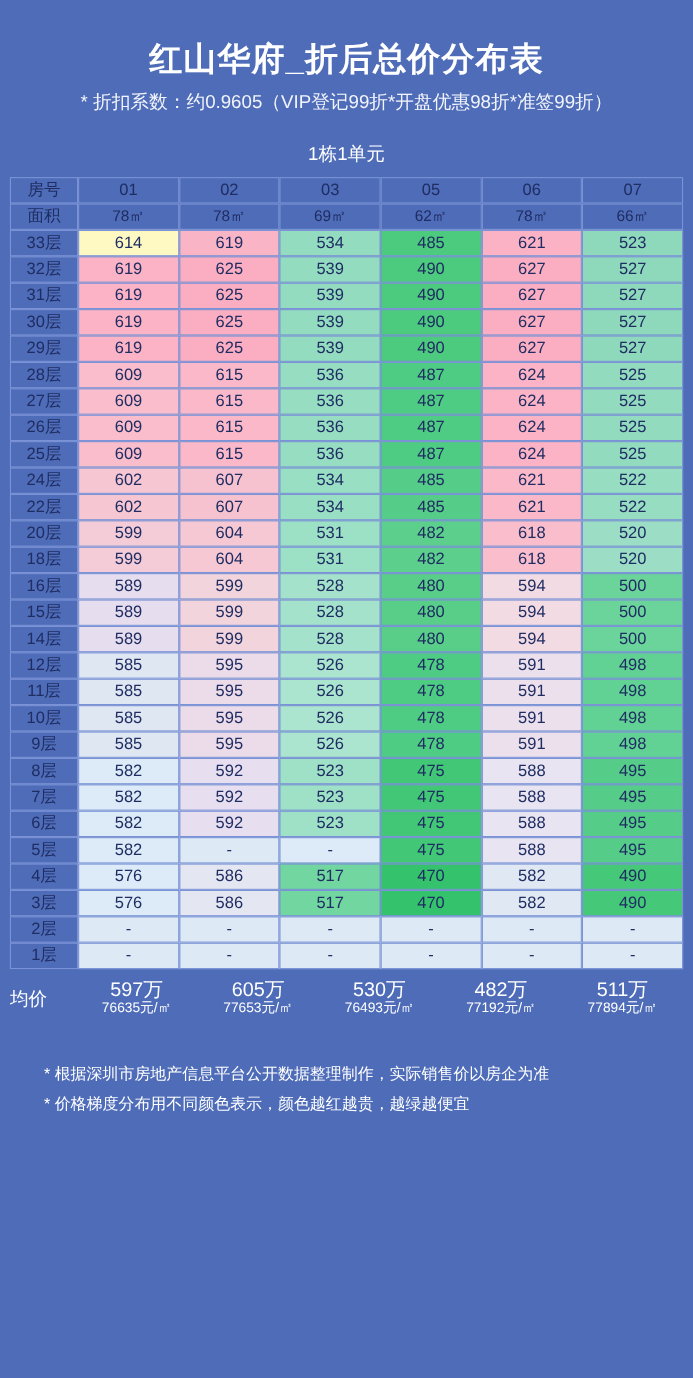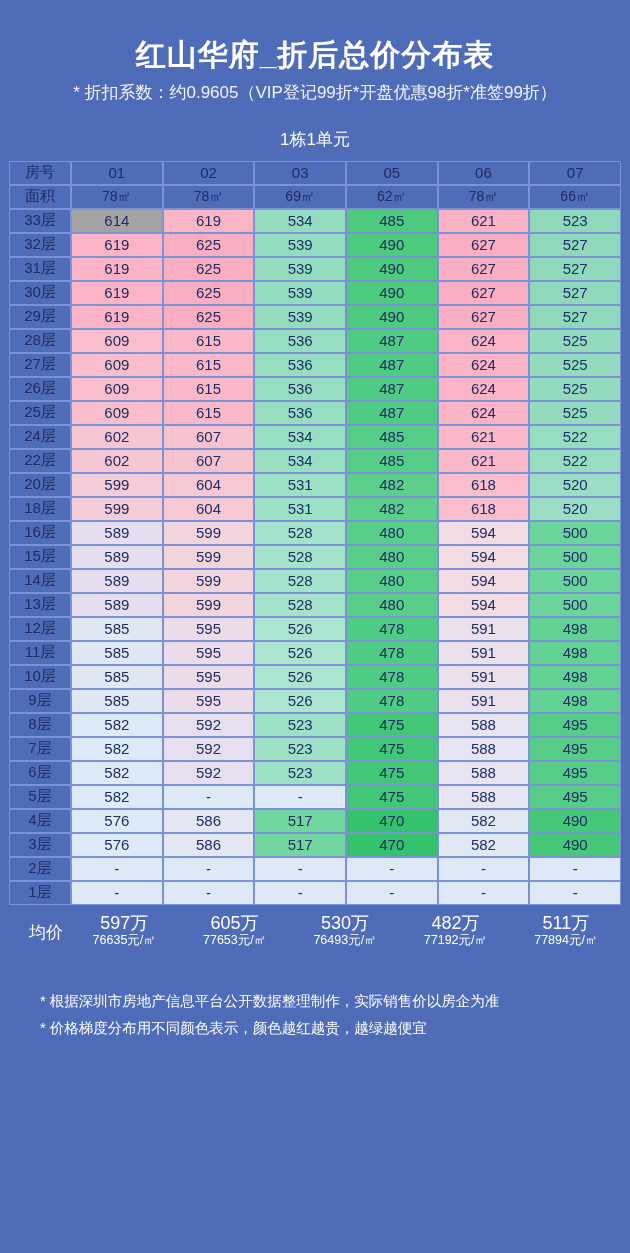--- a/index.html
+++ b/index.html
@@ -71,21 +71,21 @@
   td.hd.area{font-size:14px;}
 
   .avgrow{
     display:flex;
     width:612px;
     margin:8px auto 0 auto;
     align-items:flex-start;
   }
   .avglab{
     width:60px;
-    text-align:right;
+    text-align:left;
     padding-right:6px;
     font-size:17px;
     color:#ffffff;
     padding-top:8px;
     box-sizing:border-box;
   }
   .avgcells{display:flex;flex:1;}
   .avgcell{
     flex:1;
     text-align:center;
@@ -128,21 +128,21 @@
           <td class="rowlab">面积</td>
           <td class="hd area">78㎡</td>
           <td class="hd area">78㎡</td>
           <td class="hd area">69㎡</td>
           <td class="hd area">62㎡</td>
           <td class="hd area">78㎡</td>
           <td class="hd area">66㎡</td>
         </tr>
         <tr>
           <td class="rowlab">33层</td>
-          <td style="background: #a3a3a3;">614</td>
+          <td style="background: #fef9c3;">614</td>
           <td style="background: rgb(249, 181, 198);">619</td>
           <td style="background: rgb(147, 220, 192);">534</td>
           <td style="background: rgb(76, 202, 126);">485</td>
           <td style="background: rgb(251, 178, 196);">621</td>
           <td style="background: rgb(142, 217, 188);">523</td>
         </tr>
         <tr>
           <td class="rowlab">32层</td>
           <td style="background: rgb(251, 179, 197);">619</td>
           <td style="background: rgb(251, 174, 193);">625</td>
@@ -263,29 +263,20 @@
           <td class="rowlab">15层</td>
           <td style="background: rgb(230, 221, 238);">589</td>
           <td style="background: rgb(242, 212, 221);">599</td>
           <td style="background: rgb(165, 226, 203);">528</td>
           <td style="background: rgb(88, 206, 137);">480</td>
           <td style="background: rgb(243, 219, 228);">594</td>
           <td style="background: rgb(107, 212, 155);">500</td>
         </tr>
         <tr>
           <td class="rowlab">14层</td>
-          <td style="background: rgb(230, 221, 238);">589</td>
-          <td style="background: rgb(242, 212, 221);">599</td>
-          <td style="background: rgb(165, 226, 203);">528</td>
-          <td style="background: rgb(88, 206, 137);">480</td>
-          <td style="background: rgb(243, 219, 228);">594</td>
-          <td style="background: rgb(107, 212, 155);">500</td>
-        </tr>
-        <tr>
-          <td class="rowlab">13层</td>
           <td style="background: rgb(230, 221, 238);">589</td>
           <td style="background: rgb(242, 212, 221);">599</td>
           <td style="background: rgb(165, 226, 203);">528</td>
           <td style="background: rgb(88, 206, 137);">480</td>
           <td style="background: rgb(243, 219, 228);">594</td>
           <td style="background: rgb(107, 212, 155);">500</td>
         </tr>
         <tr>
           <td class="rowlab">12层</td>
           <td style="background: rgb(223, 231, 243);">585</td>

